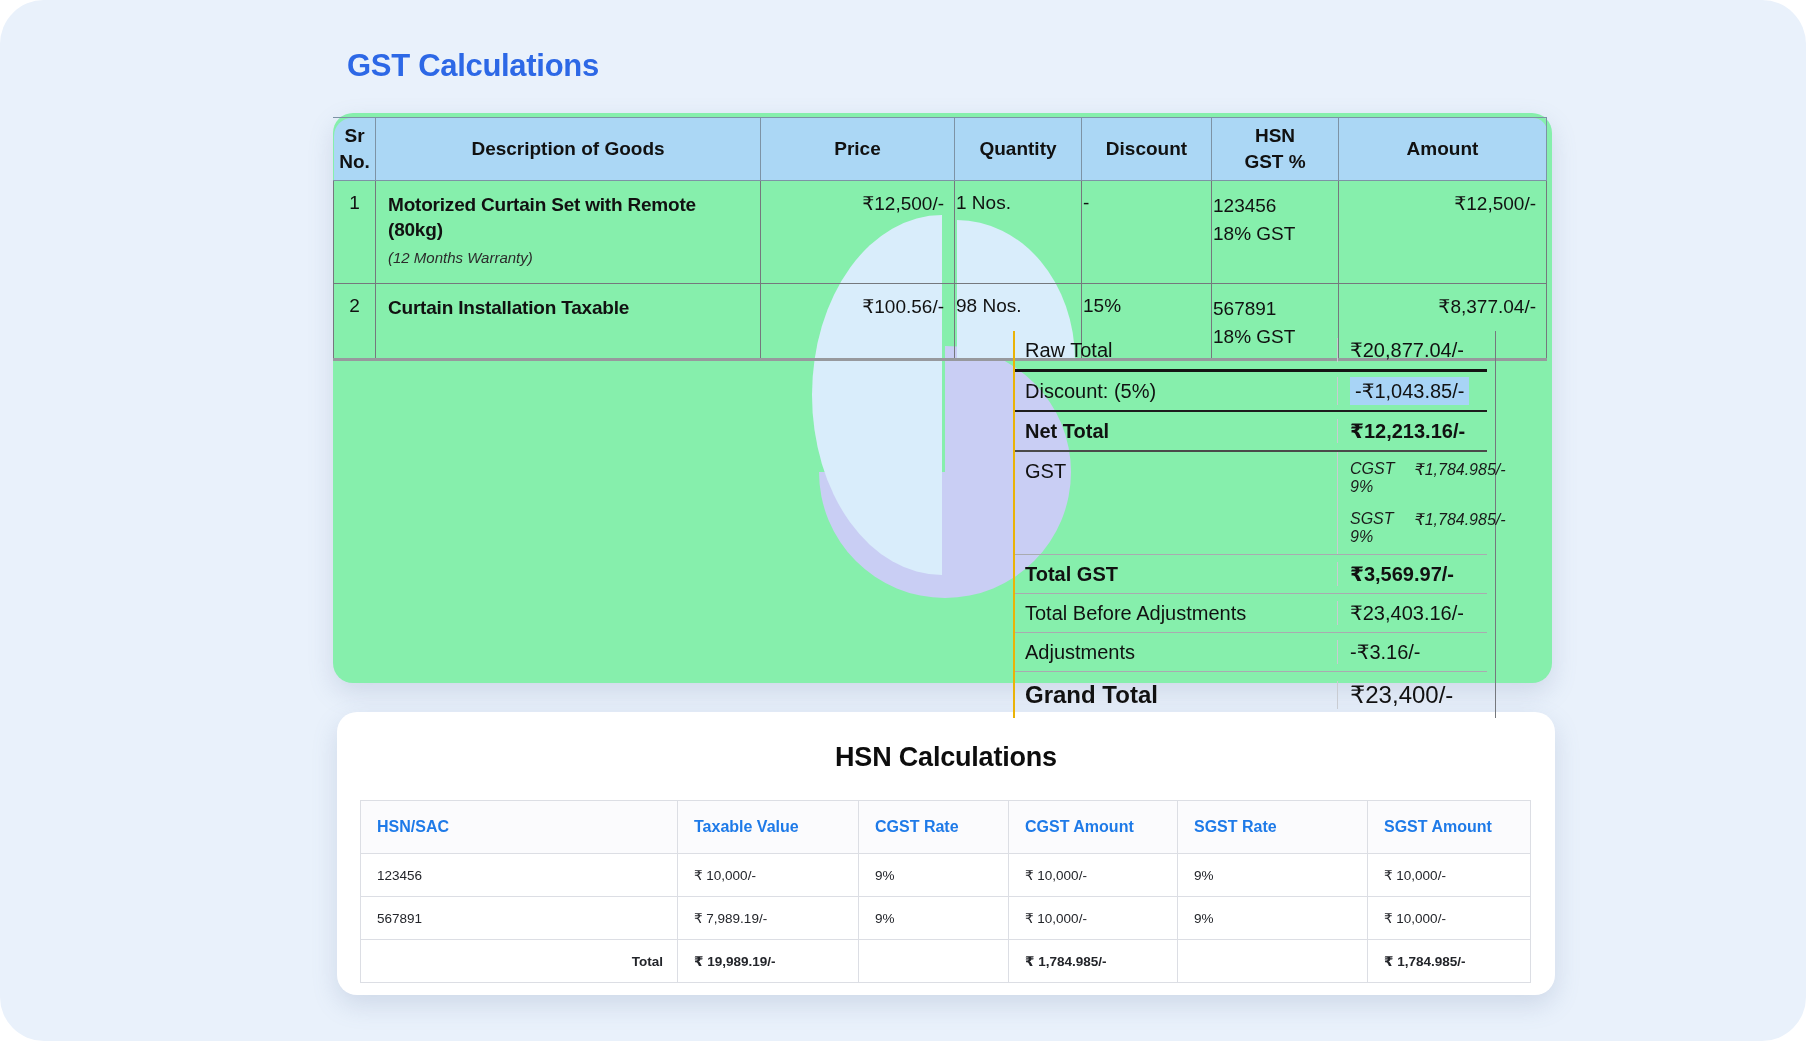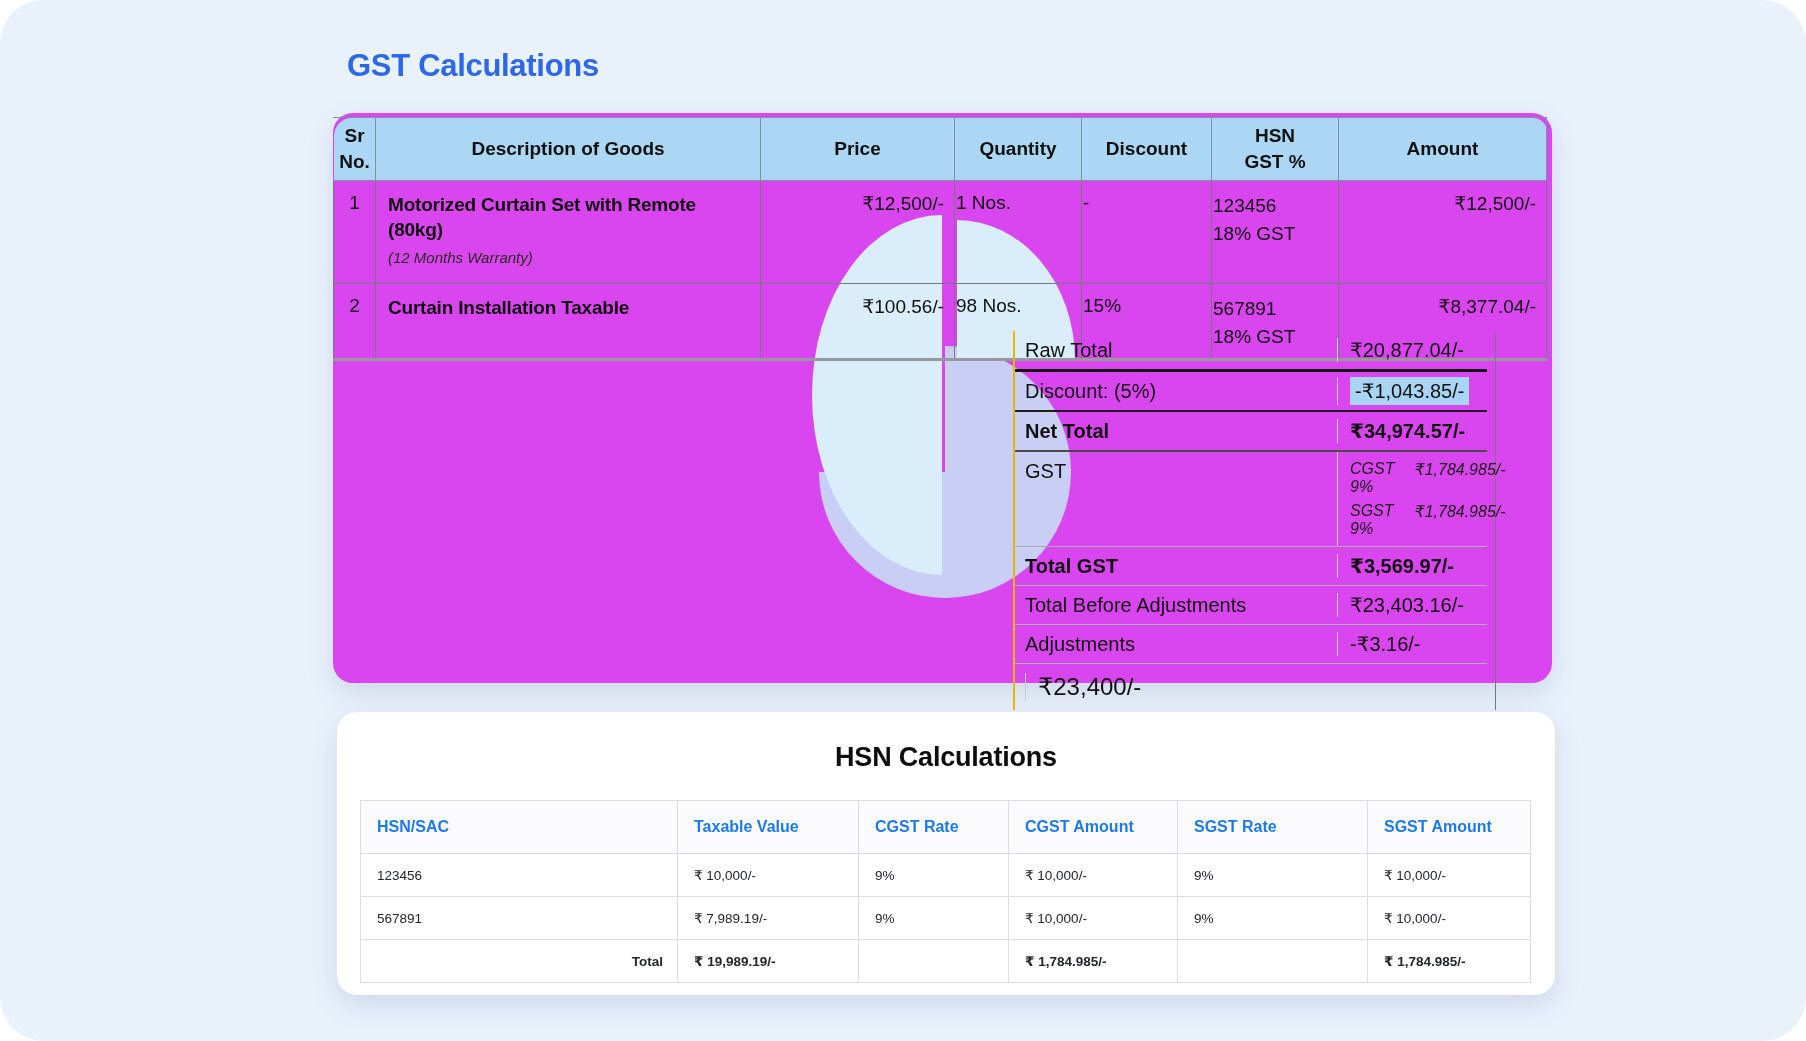--- a/index.html
+++ b/index.html
@@ -8,21 +8,21 @@
     border-radius:44px;overflow:hidden;
     font-family:"Liberation Sans","DejaVu Sans",sans-serif;color:#111;
   }
   .page-title{
     position:absolute;left:347px;top:48px;margin:0;
     font-size:31px;font-weight:800;letter-spacing:-0.3px;color:#2D68E6;
   }
   
   .gst-card{
     position:absolute;left:333px;top:113px;width:1219px;height:570px;
-    background:#d946ef;border-radius:20px;
+    background:#86efac;border-radius:20px;
     box-shadow:0 10px 26px rgba(100,120,160,0.20);
   }
   .watermark{position:absolute;left:472px;top:92px;width:270px;height:420px;z-index:0;}
   .items-table{
     position:absolute;left:0;top:4px;width:1213px;z-index:1;
     border-collapse:collapse;table-layout:fixed;
   }
   .items-table th,.items-table td{
     border:1px solid #75787d;vertical-align:top;background:transparent;
   }
@@ -50,21 +50,21 @@
   .sum-row{display:flex;align-items:center;margin-right:8px;padding-left:10px;min-height:38px;}
   .sum-label{flex:0 0 312px;font-size:20px;}
   .sum-value{flex:1;font-size:20px;border-left:1px solid #c9ccd2;padding-left:12px;min-height:100%;display:flex;align-items:center;}
   .b-thick{border-bottom:3px solid #141414;}
   .b-dark{border-bottom:2px solid #1d1d1d;}
   .b-mid{border-bottom:2px solid #4a4a4a;}
   .b-light{border-bottom:1px solid #a9abb0;}
   .bold{font-weight:700;}
   .sum-row.gst-row{align-items:stretch;min-height:72px;}
   .gst-row .sum-label{padding-top:8px;}
-  .gst-split{flex:1;display:flex;flex-direction:column;justify-content:center;gap:6px;
+  .gst-split{flex:1;display:flex;flex-direction:column;justify-content:center;gap:14px;
     border-left:1px solid #c9ccd2;padding:8px 0 8px 12px;}
   .gst-line{display:flex;justify-content:flex-end;gap:20px;font-style:italic;font-size:16px;color:#1a1a1a;}
   .highlight{background:#A8D4F6;padding:2px 5px;}
   .grand-row{min-height:46px;}
   .grand-row .sum-label{font-size:24px;font-weight:700;}
   .grand-row .sum-value{font-size:24px;font-weight:400;}
   
   .hsn-card{
     position:absolute;left:337px;top:712px;width:1218px;height:283px;
     background:#ffffff;border-radius:20px;
@@ -177,21 +177,21 @@
       </div>
       <div class="sum-row b-dark">
         <div class="sum-label">Discount: (5%)</div>
         <div class="sum-value">
             <span class="highlight">-₹1,043.85/-</span>
           </div>
       </div>
       <div class="sum-row b-mid">
         <div class="sum-label bold">Net Total</div>
         <div class="sum-value bold">
-            <span>₹34,974.57/-</span>
+            <span>₹12,213.16/-</span>
           </div>
       </div>
       <div class="sum-row gst-row b-light">
         <div class="sum-label">GST</div>
         <div class="gst-split">
           <div class="gst-line">
             <span>CGST 9%</span>
             <span>₹1,784.985/-</span>
           </div>
           <div class="gst-line">
@@ -212,20 +212,21 @@
             <span>₹23,403.16/-</span>
           </div>
       </div>
       <div class="sum-row b-light">
         <div class="sum-label">Adjustments</div>
         <div class="sum-value">
             <span>-₹3.16/-</span>
           </div>
       </div>
       <div class="sum-row grand-row">
+        <div class="sum-label">Grand Total</div>
         <div class="sum-value">
             <span>₹23,400/-</span>
           </div>
       </div>
     </div>
   </section>
 
   <section class="hsn-card">
     <h2 class="hsn-title">HSN Calculations</h2>
     <table class="hsn-table">

